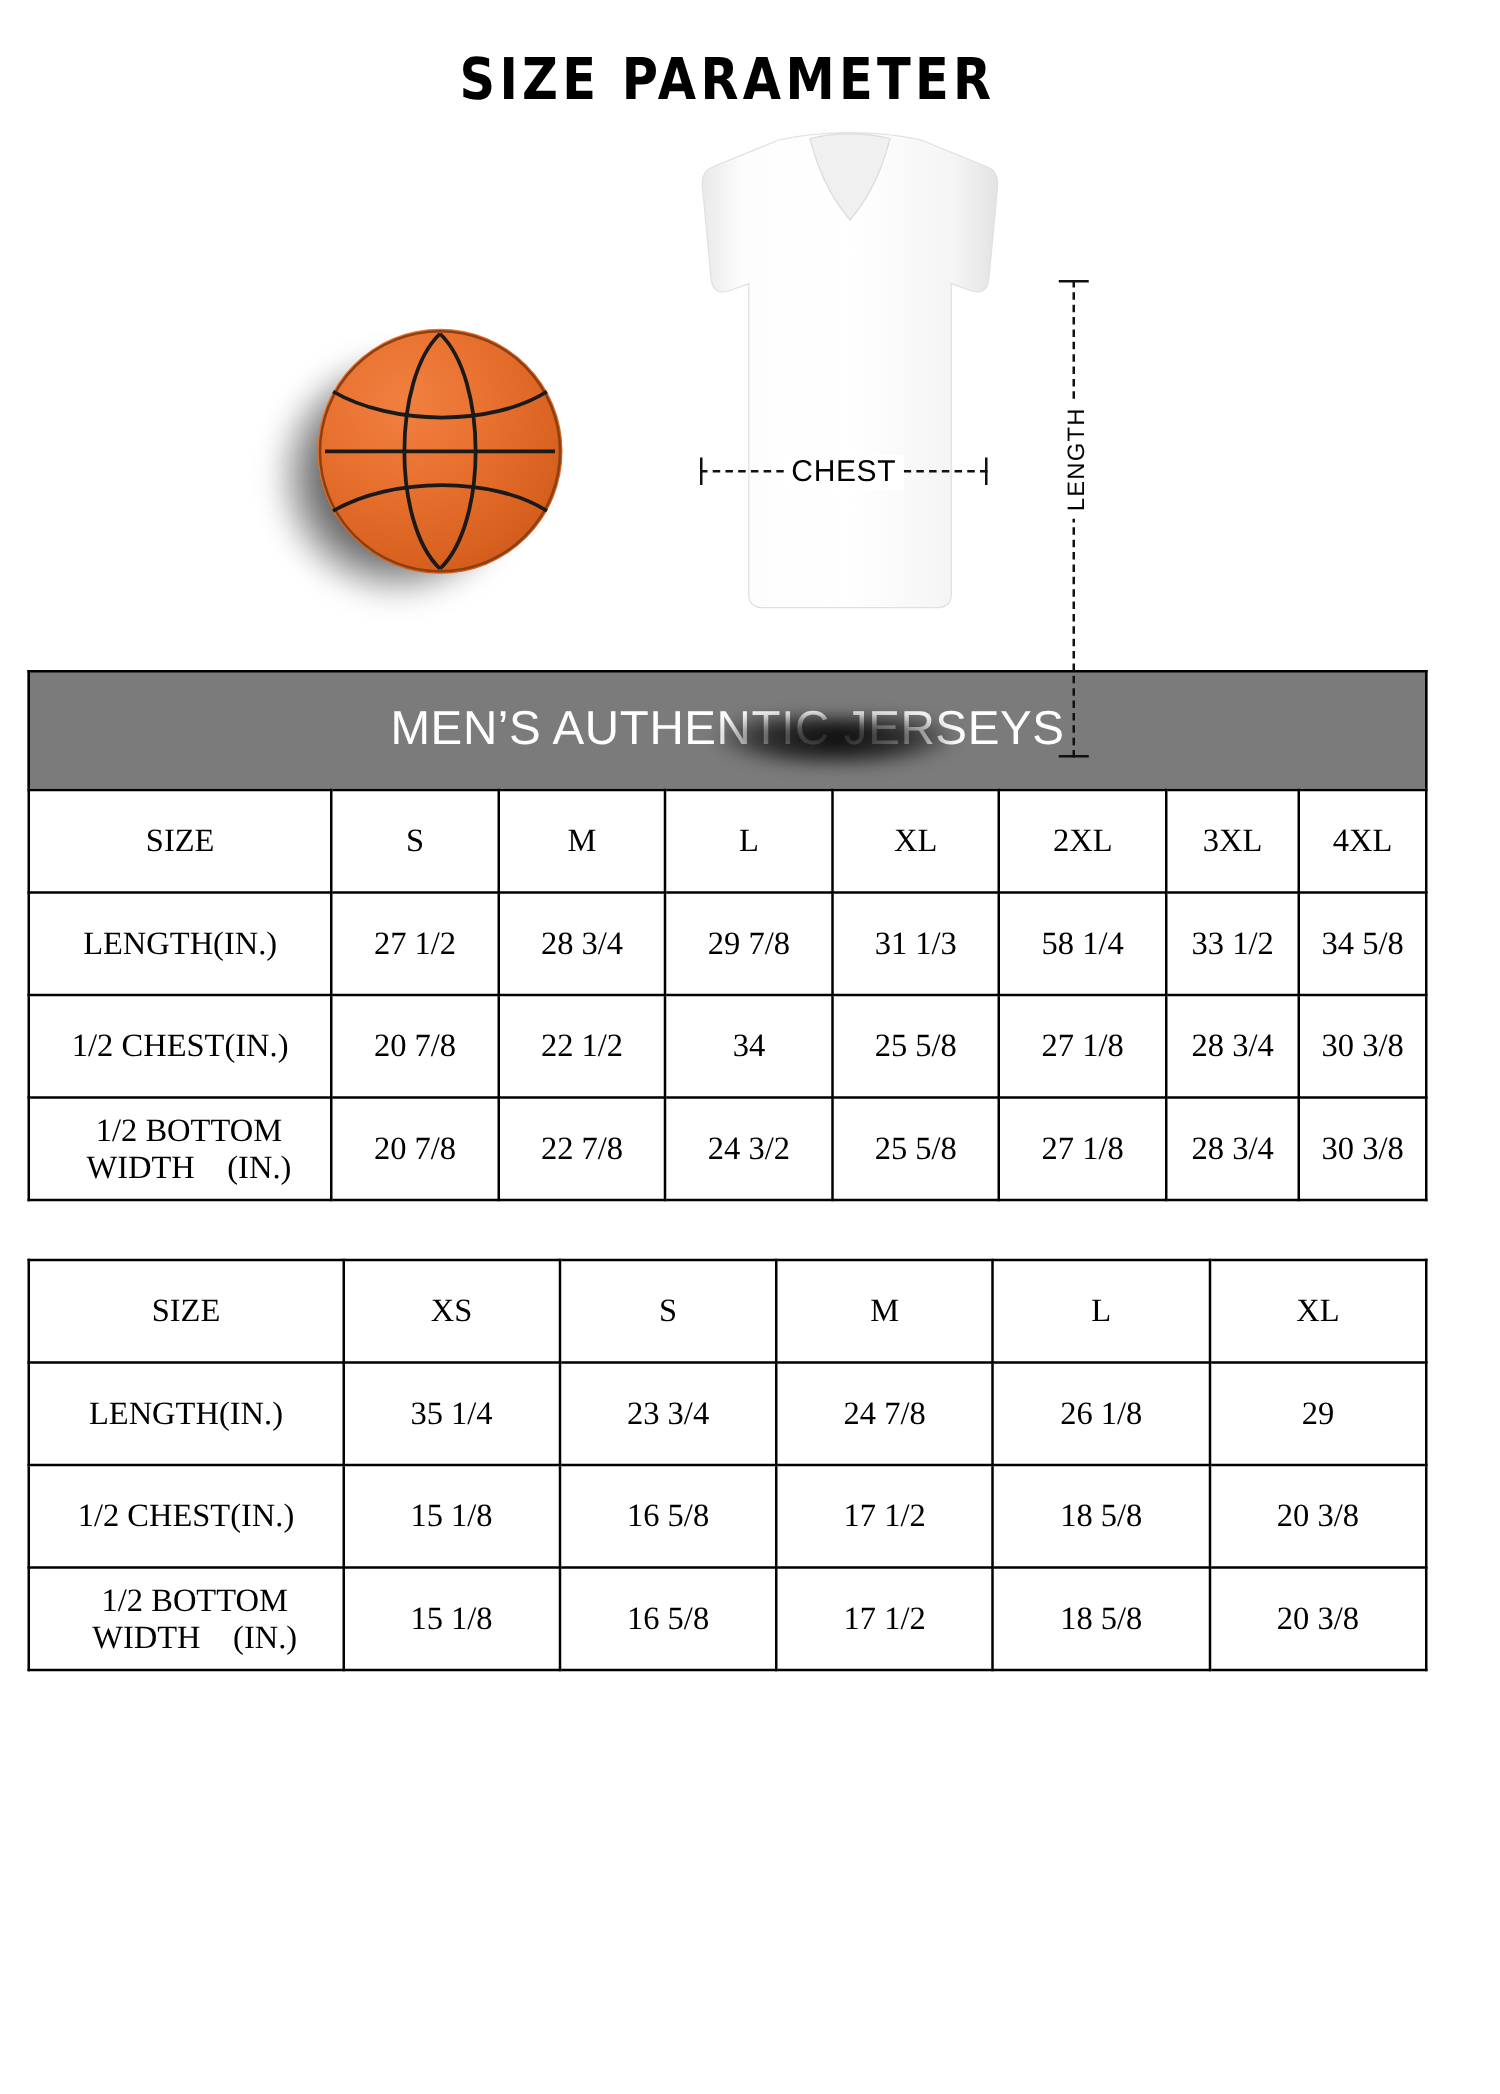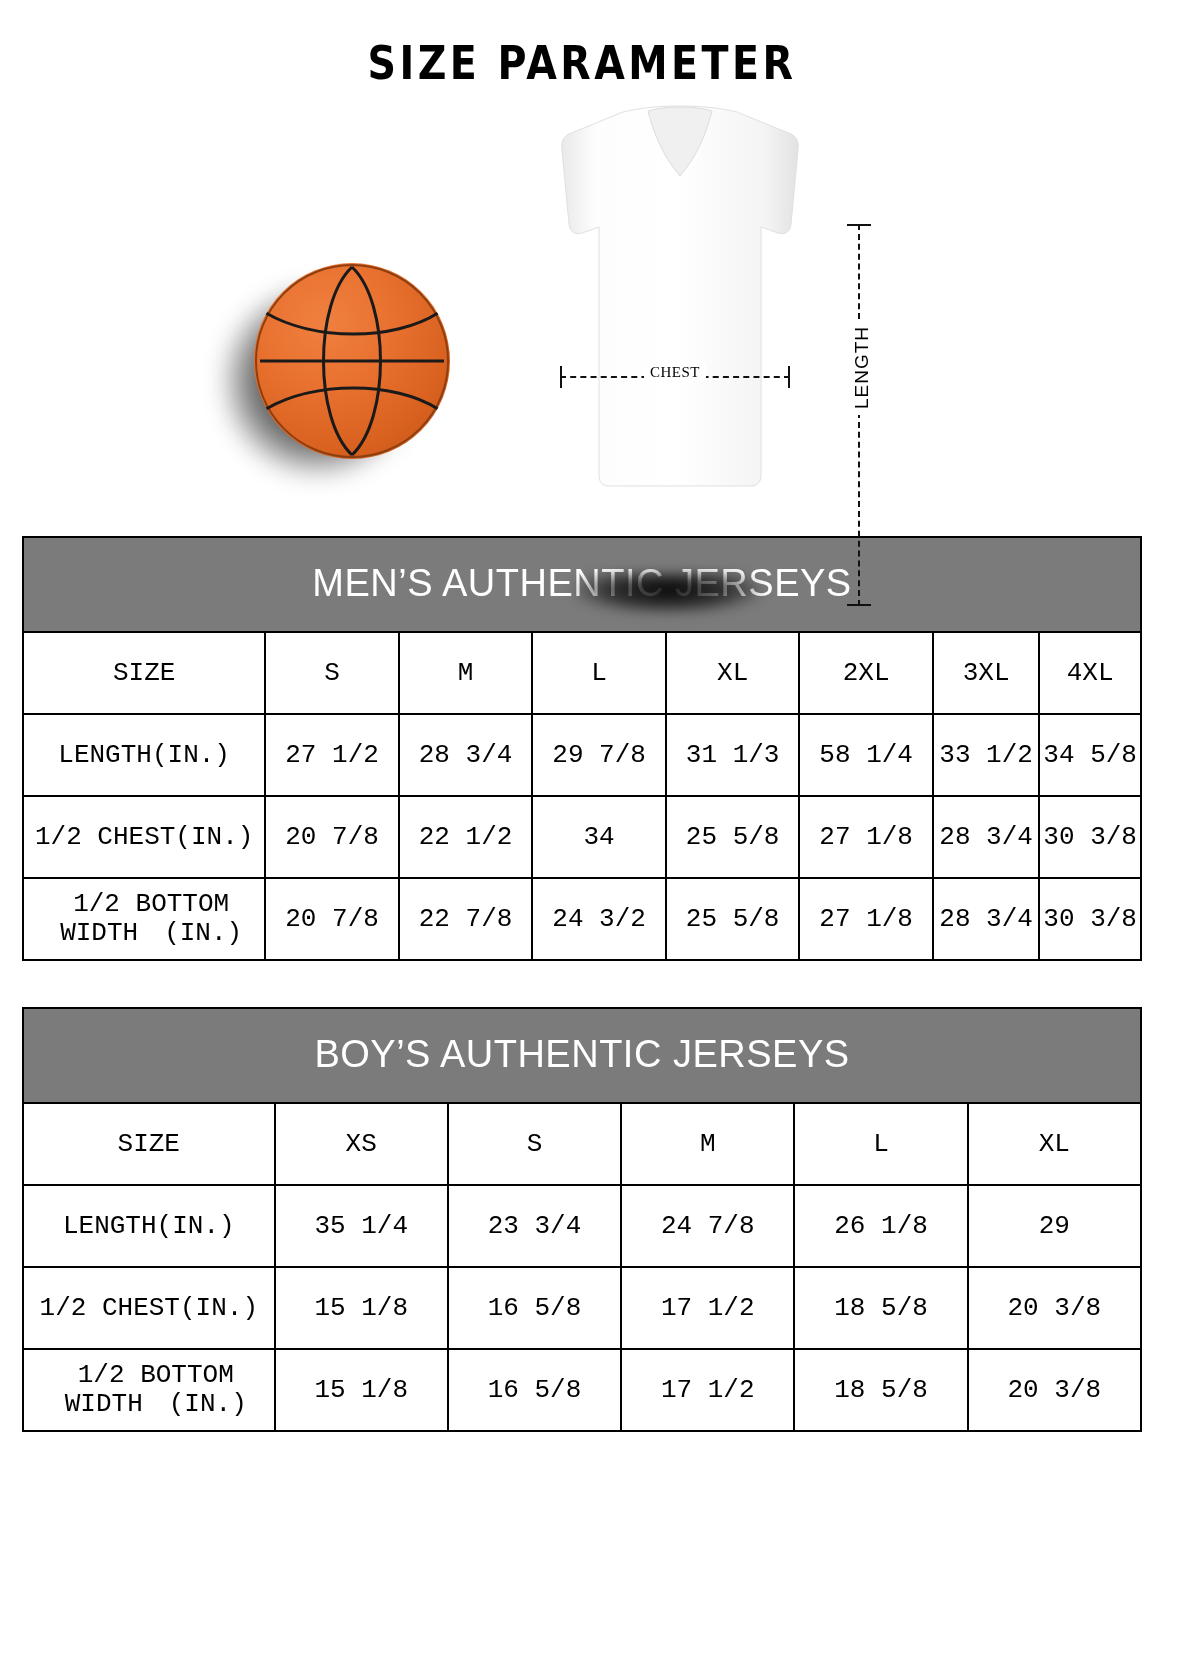--- a/index.html
+++ b/index.html
@@ -94,23 +94,23 @@
     width: 230px;
     height: 34px;
   }
   .chest-label {
     position: absolute;
     left: 50%;
     top: 0;
     transform: translateX(-50%);
     background: #fff;
     padding: 0 6px;
-    font-size: 15px;
+    font-size: 24px;
     letter-spacing: 0.5px;
-    font-family: Liberation Serif, serif;
+    font-family: Liberation Sans, sans-serif;
   }
   .chest-dash {
     position: absolute;
     top: 12px;
     width: 100%;
     border-top: 2px dashed #111;
   }
   .chest-cap-l, .chest-cap-r {
     position: absolute;
     top: 2px;
@@ -177,21 +177,21 @@
     border-collapse: collapse;
     table-layout: fixed;
   }
   table td {
     border: 2px solid #000;
     text-align: center;
     font-size: 26px;
     height: 82px;
     padding: 4px 2px;
     vertical-align: middle;
-    font-family: Liberation Mono, monospace;
+    font-family: Liberation Serif, serif;
   }
   table td.rowhdr {
     font-size: 26px;
   }
   .two-line { line-height: 1.12; padding-left: 16px; }
 
   
   .men col.c0 { width: 20.5%; }
   .men col.cx { width: 11.3%; }
   .men col.c6 { width: 9.0%; }
@@ -318,21 +318,20 @@
           <td>25  5/8</td>
           <td>27  1/8</td>
           <td>28  3/4</td>
           <td>30  3/8</td>
         </tr>
       </tbody>
     </table>
   </div>
 
   <div class="table-block">
-    <div class="tbl-header">BOY’S AUTHENTIC JERSEYS</div>
     <table class="boys">
       <colgroup>
         <col class="c0">
           <col class="cx">
           <col class="cx">
           <col class="cx">
           <col class="cx">
           <col class="cx">
       </colgroup>
       <tbody>

